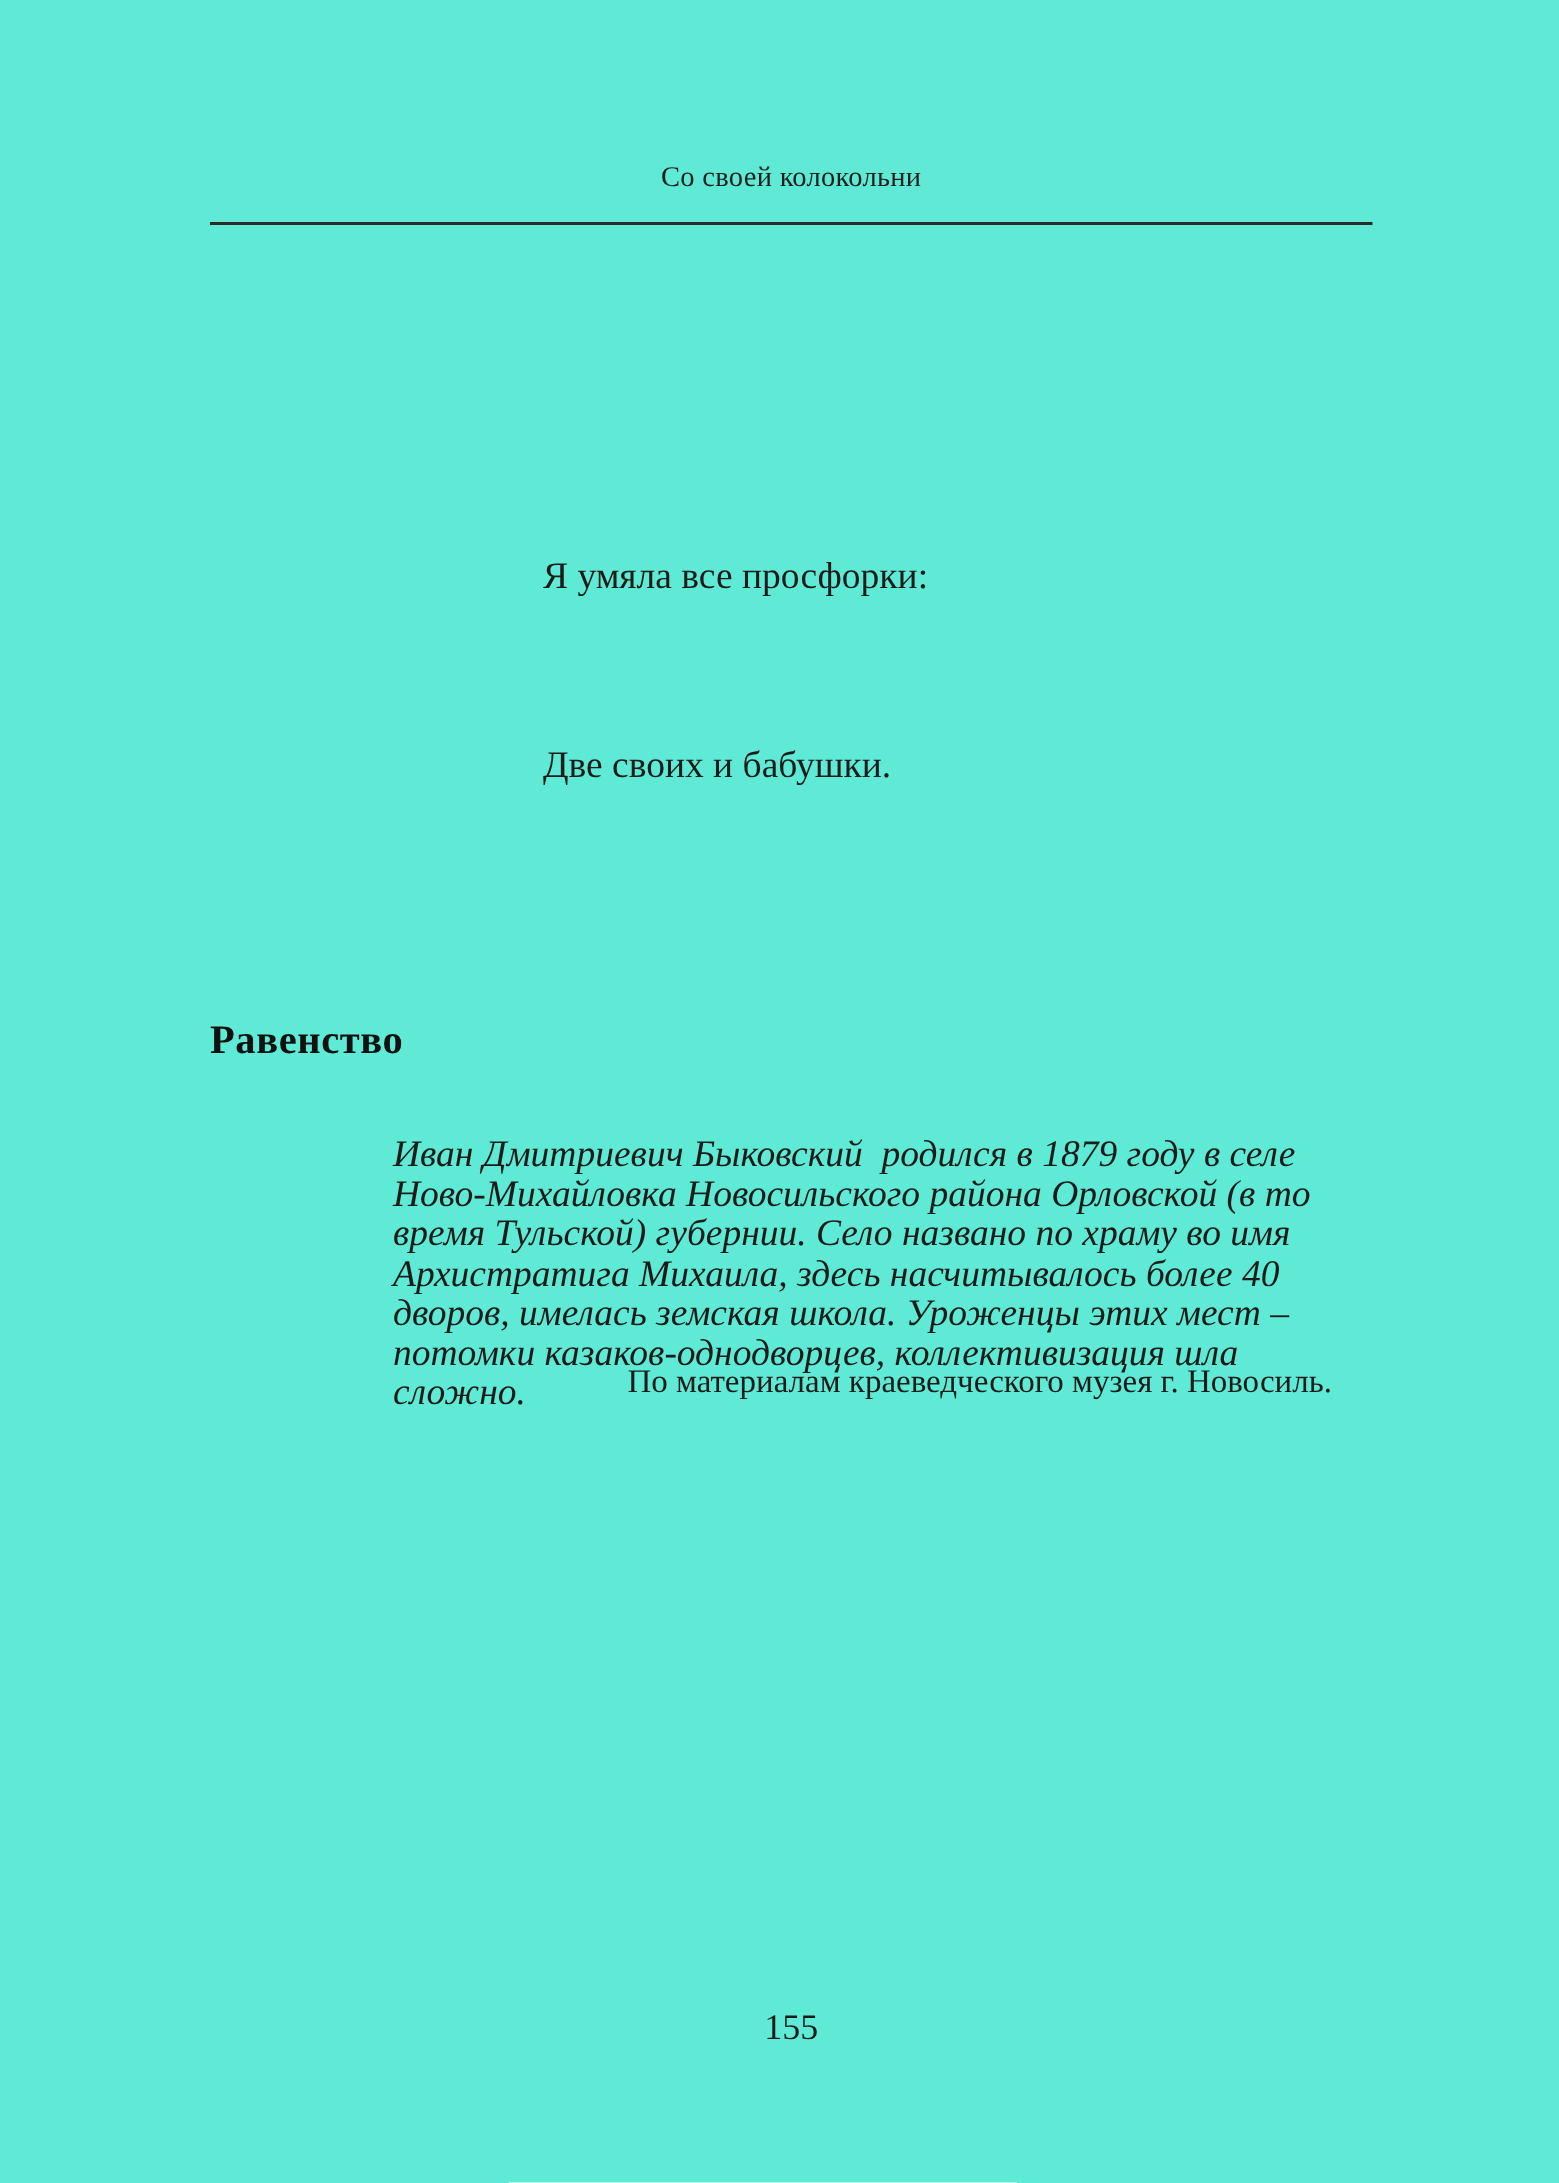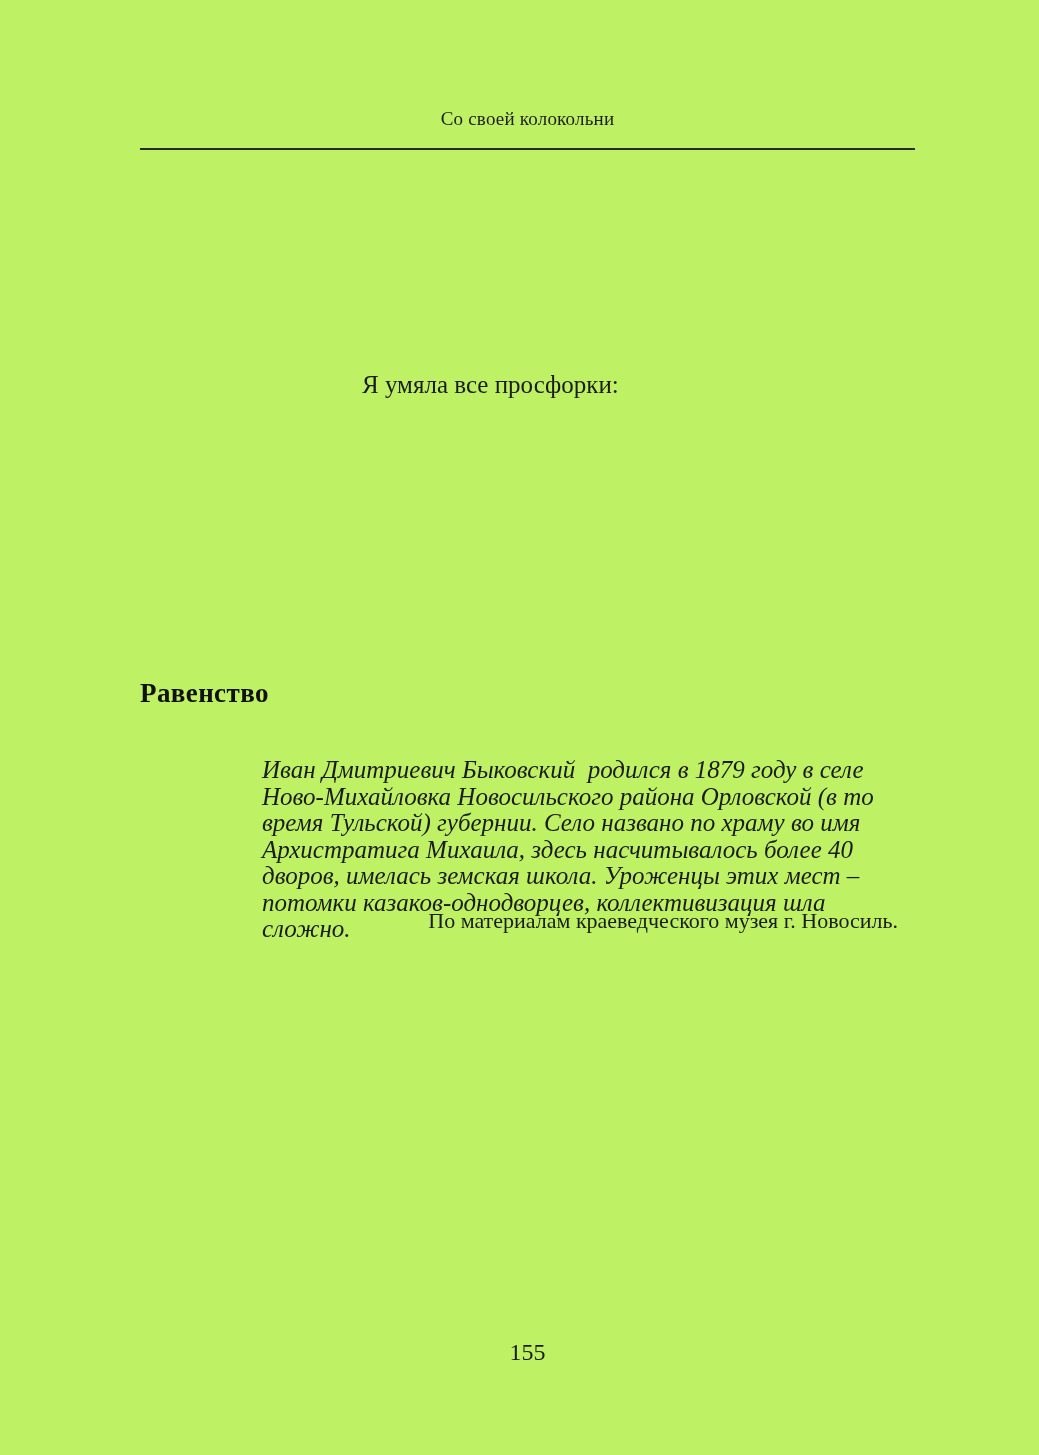--- a/index.html
+++ b/index.html
@@ -7,21 +7,21 @@
     margin: 0;
     padding: 0;
     background: #ffffff;
   }
 
   .page {
     position: relative;
     width: 1039px;
     height: 1455px;
     margin: 0 auto;
-    background: #bef264;
+    background: #5eead4;
     color: #1b1b1b;
     font-family: "Liberation Serif", "DejaVu Serif", serif;
     overflow: hidden;
   }
 
   
   .running-head {
     position: absolute;
     left: 140px;
     top: 108px;
@@ -86,21 +86,21 @@
     width: 636px;
     font-size: 25px;
     line-height: 26.5px;
     font-style: italic;
     color: #1b1b1b;
     white-space: pre-wrap;
   }
 
   .epigraph-source {
     position: absolute;
-    left: 262px;
+    left: 252px;
     top: 906px;
     width: 636px;
     text-align: right;
     font-size: 22px;
     line-height: 30px;
     font-style: normal;
     color: #1b1b1b;
   }
 
   
@@ -131,20 +131,21 @@
 
 <div class="page">
 
   <div class="running-head">Со своей колокольни</div>
 
   <div class="head-rule"></div>
 
   <div class="poem-one">
     <div class="stanza">
       <div class="verse-line">Я умяла все просфорки:</div>
+      <div class="verse-line">Две своих и бабушки.</div>
     </div>
     
   </div>
 
   <div class="section-title">Равенство</div>
 
   <div class="epigraph">Иван Дмитриевич Быковский  родился в 1879 году в селе Ново-Михайловка Новосильского района Орловской (в то время Тульской) губернии. Село названо по храму во имя Архистратига Михаила, здесь насчитывалось более 40 дворов, имелась земская школа. Уроженцы этих мест – потомки казаков-однодворцев, коллективизация шла сложно.</div>
 
   <div class="epigraph-source">По материалам краеведческого музея г. Новосиль.</div>
 

